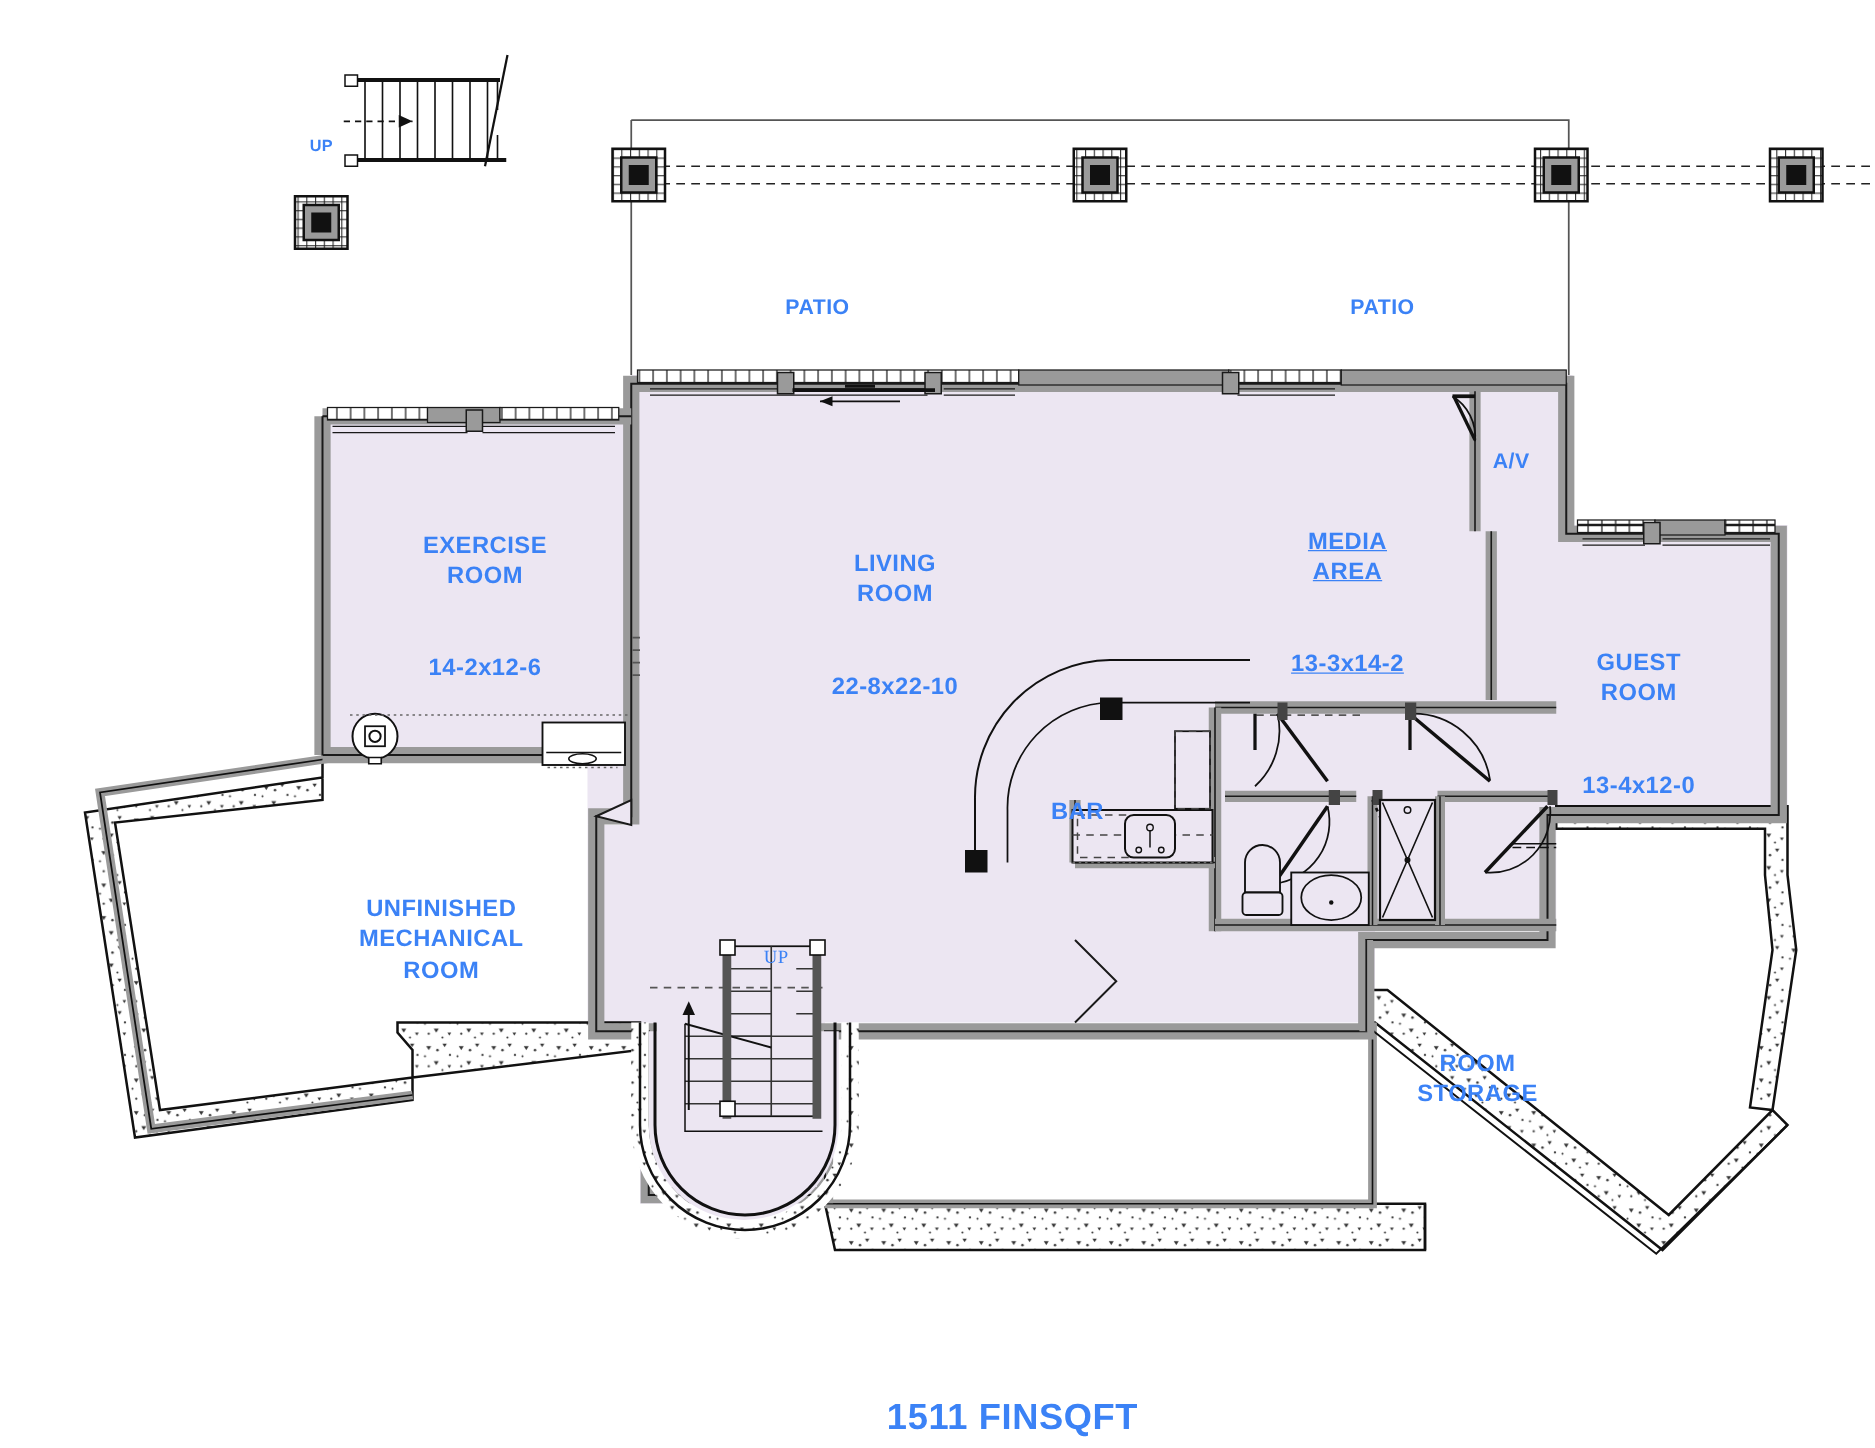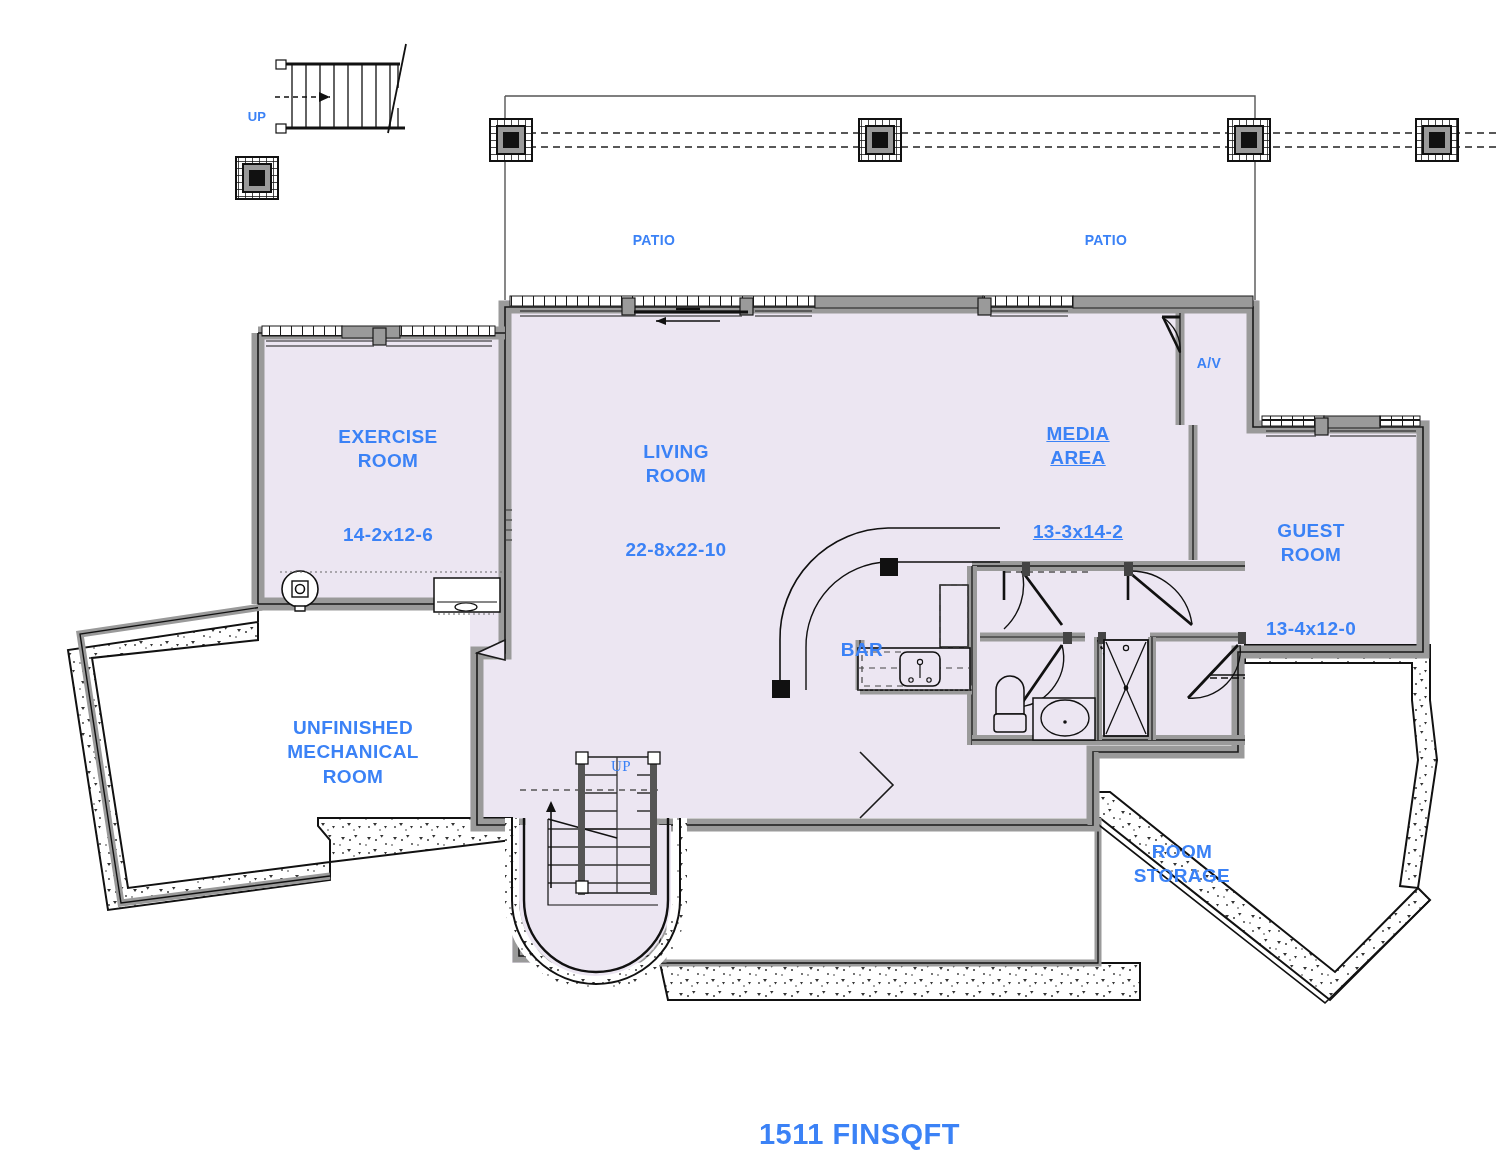--- a/index.html
+++ b/index.html
@@ -29,24 +29,24 @@
     text-align: center;
     font-family: "Liberation Sans", sans-serif;
     font-weight: bold;
     color: #3b82f6;
     letter-spacing: 0.4px;
     line-height: 1.30;
     white-space: pre-line;
     pointer-events: none;
   }
   .lbl-room   { font-size: 19px; }
-  .lbl-small  { font-size: 14px; }
+  .lbl-small  { font-size: 17px; }
   .lbl-up     { font-size: 13px; letter-spacing: 0.2px; }
   .lbl-up-serif { font-family: "Liberation Serif", serif; font-weight: normal; font-size: 15px; }
-  .lbl-title  { font-size: 29px; letter-spacing: 0.5px; text-align: right; }
+  .lbl-title  { font-size: 29px; letter-spacing: 0.5px; }
 </style>
 </head>
 <body>
 
 <div id="plan-root">
 
   <svg id="plan-svg" viewBox="0 0 1500 1158">
     <defs>
 
       <pattern id="concreteHatch" width="26" height="26" patternUnits="userSpaceOnUse">
@@ -365,21 +365,21 @@
     </g>
   </svg>
 
   <div class="room-label lbl-room" style="left:288px; top:400px; width:200px;">
     <span>EXERCISE
 ROOM</span>
     <br>
     <span>14-2x12-6</span>
   </div>
 
-  <div class="room-label lbl-room" style="left:576px; top:415px; width:200px;">
+  <div class="room-label lbl-room" style="left:616px; top:415px; width:200px;">
     <span>LIVING
 ROOM</span>
     <br>
     <span>22-8x22-10</span>
   </div>
 
   <div class="room-label lbl-room" style="left:978px; top:397px; width:200px;text-decoration:underline;">
     <span>MEDIA
 AREA</span>
     <br>

